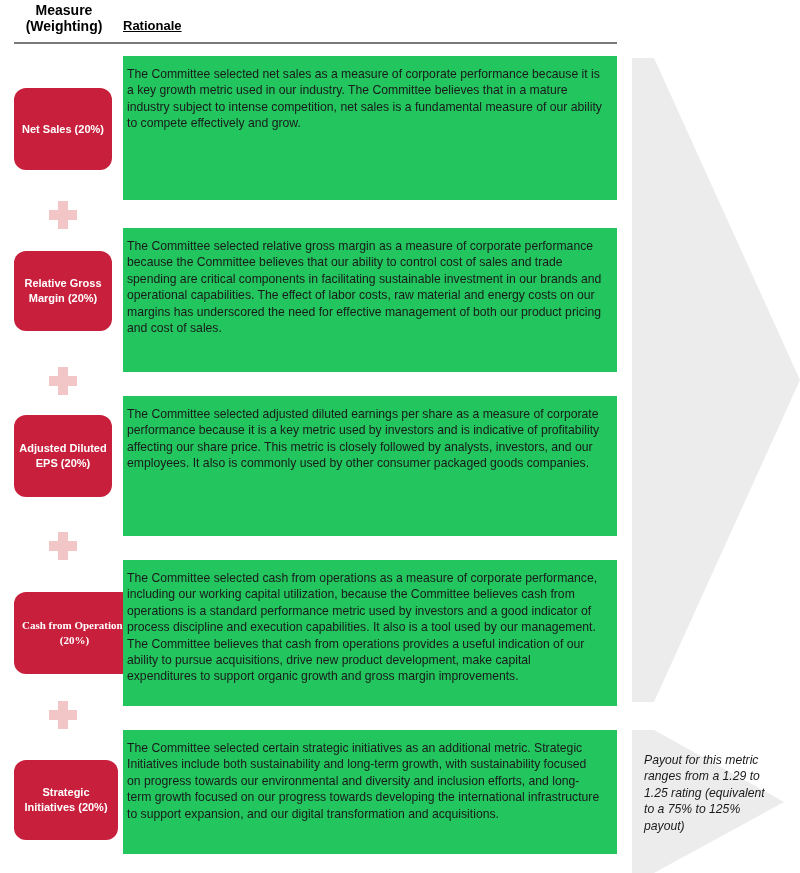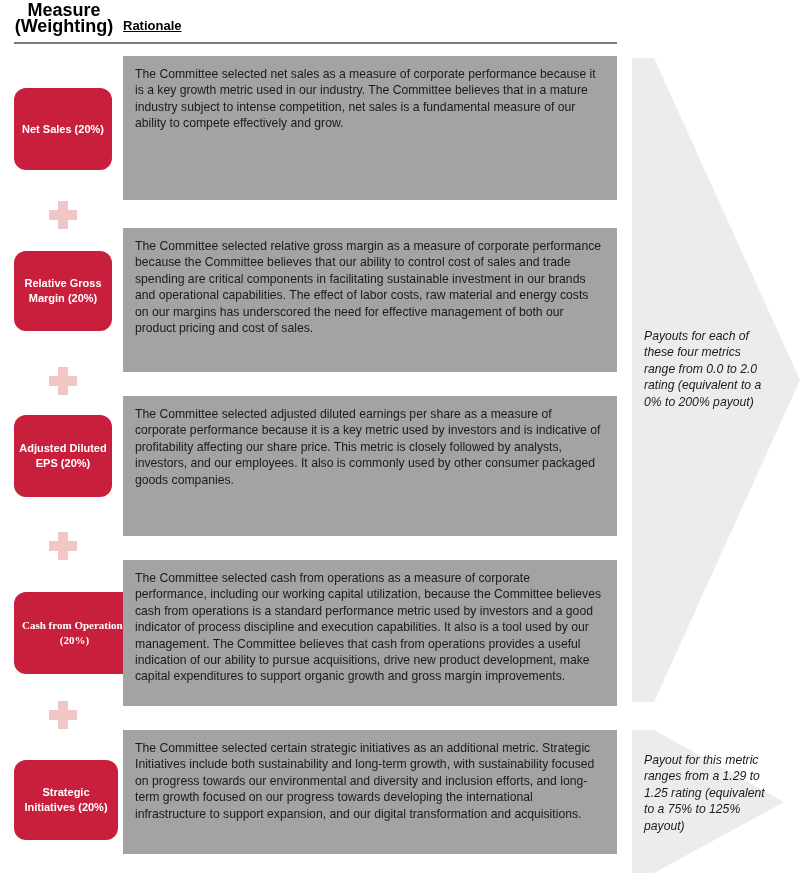--- a/index.html
+++ b/index.html
@@ -24,21 +24,21 @@
     width: 800px;
     height: 44px;
   }
   #header .col-measure {
     position: absolute;
     left: 14px;
     top: 2px;
     width: 100px;
     text-align: center;
     font-weight: bold;
-    font-size: 18px;
+    font-size: 14px;
     line-height: 16px;
     color: #000000;
   }
   #header .col-rationale {
     position: absolute;
     left: 123px;
     top: 18px;
     font-weight: bold;
     font-size: 13px;
     line-height: 16px;
@@ -97,23 +97,23 @@
     top: 10px;
     width: 28px;
     height: 10px;
   }
 
   
   .rationale-box {
     position: absolute;
     left: 123px;
     width: 494px;
-    background: #a3a3a3;
+    background: #22c55e;
     box-sizing: border-box;
-    padding: 10px 14px 10px 12px;
+    padding: 10px 14px 10px 4px;
   }
   .rationale-text {
     font-size: 12.2px;
     line-height: 16.4px;
     color: #1a1a1a;
     text-align: left;
   }
 
   
   .payout-arrow {
@@ -209,21 +209,20 @@
   <span>Strategic Initiatives (20%)</span>
 </div>
 <div class="rationale-box" style="top:730px; height:124px;">
   <div class="rationale-text">The Committee selected certain strategic initiatives as an additional metric. Strategic Initiatives include both sustainability and long-term growth, with sustainability focused on progress towards our environmental and diversity and inclusion efforts, and long-term growth focused on our progress towards developing the international infrastructure to support expansion, and our digital transformation and acquisitions.</div>
 </div>
 
 <div class="payout-arrow" id="arrow-main">
   <svg width="168" height="644" viewBox="0 0 168 644" xmlns="http://www.w3.org/2000/svg">
     <polygon points="0,0 22,0 168,322 22,644 0,644" fill="#ececec"></polygon>
   </svg>
-  <div class="payout-text">Payouts for each of these four metrics range from 0.0 to 2.0 rating (equivalent to a 0% to 200% payout)</div>
 </div>
 
 <div class="payout-arrow" id="arrow-small">
   <svg width="168" height="143" viewBox="0 0 168 143" xmlns="http://www.w3.org/2000/svg">
     <polygon points="0,0 22,0 152,72 22,143 0,143" fill="#ececec"></polygon>
   </svg>
   <div class="payout-text">Payout for this metric ranges from a 1.29 to 1.25 rating (equivalent to a 75% to 125% payout)</div>
 </div>
 
 </body></html>

